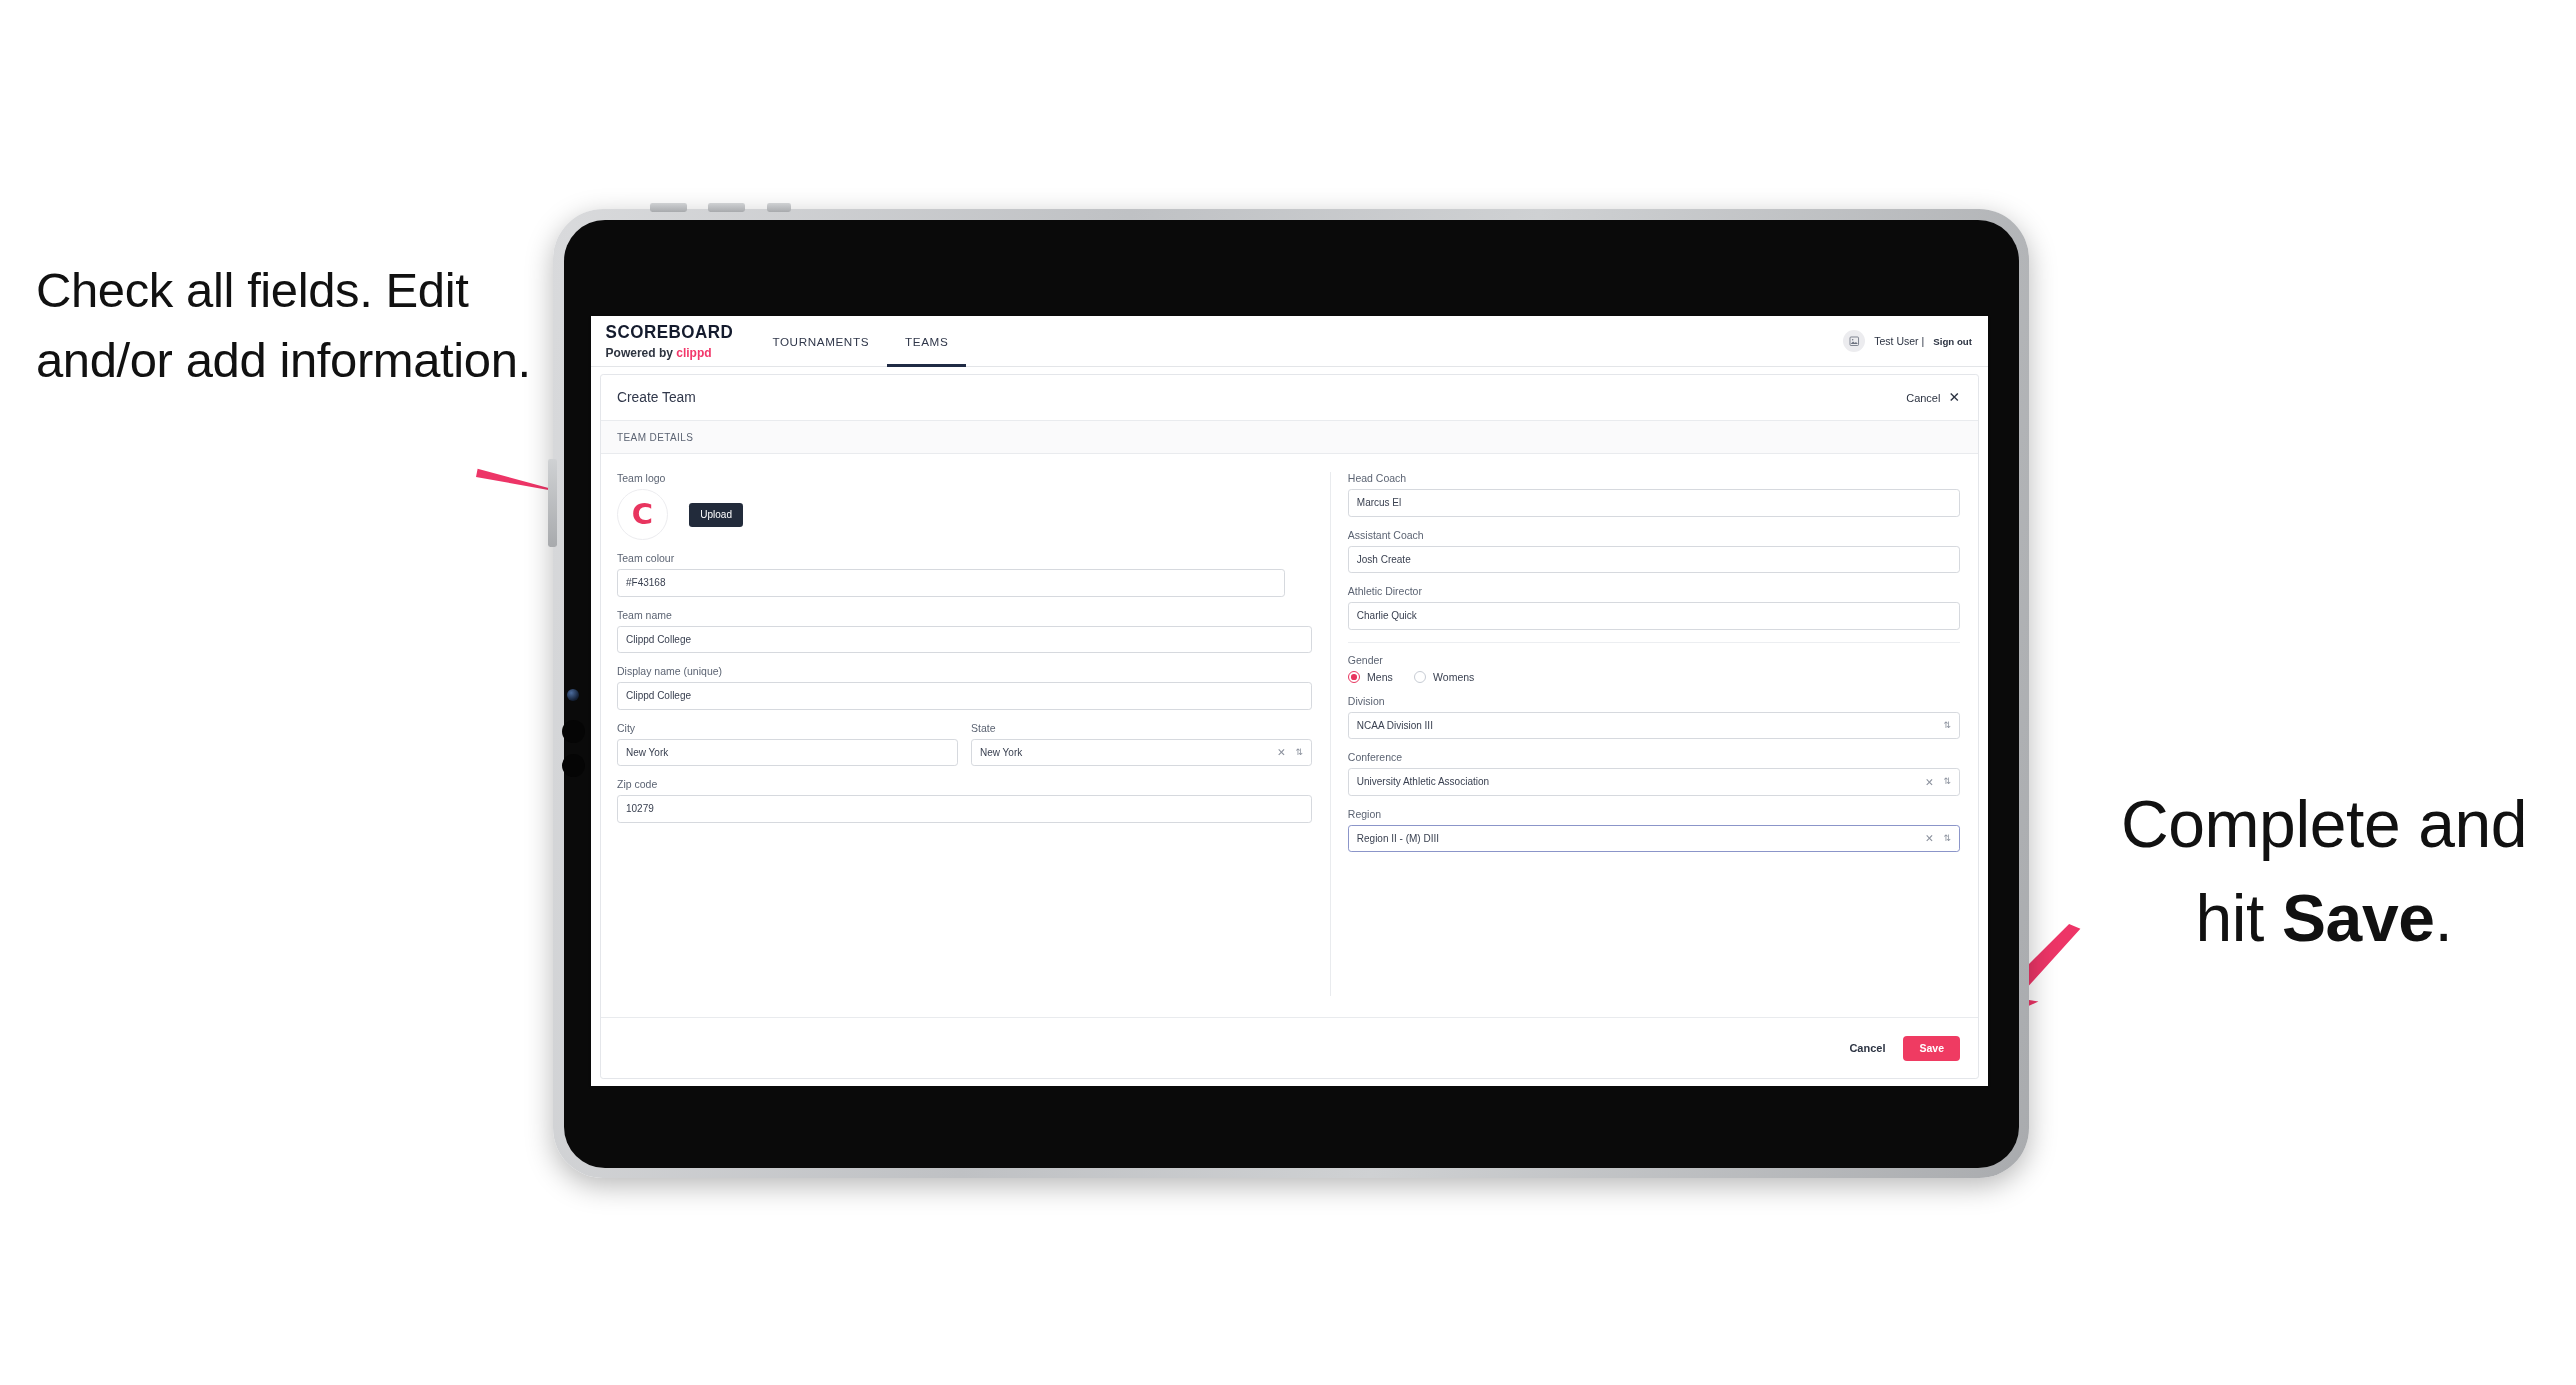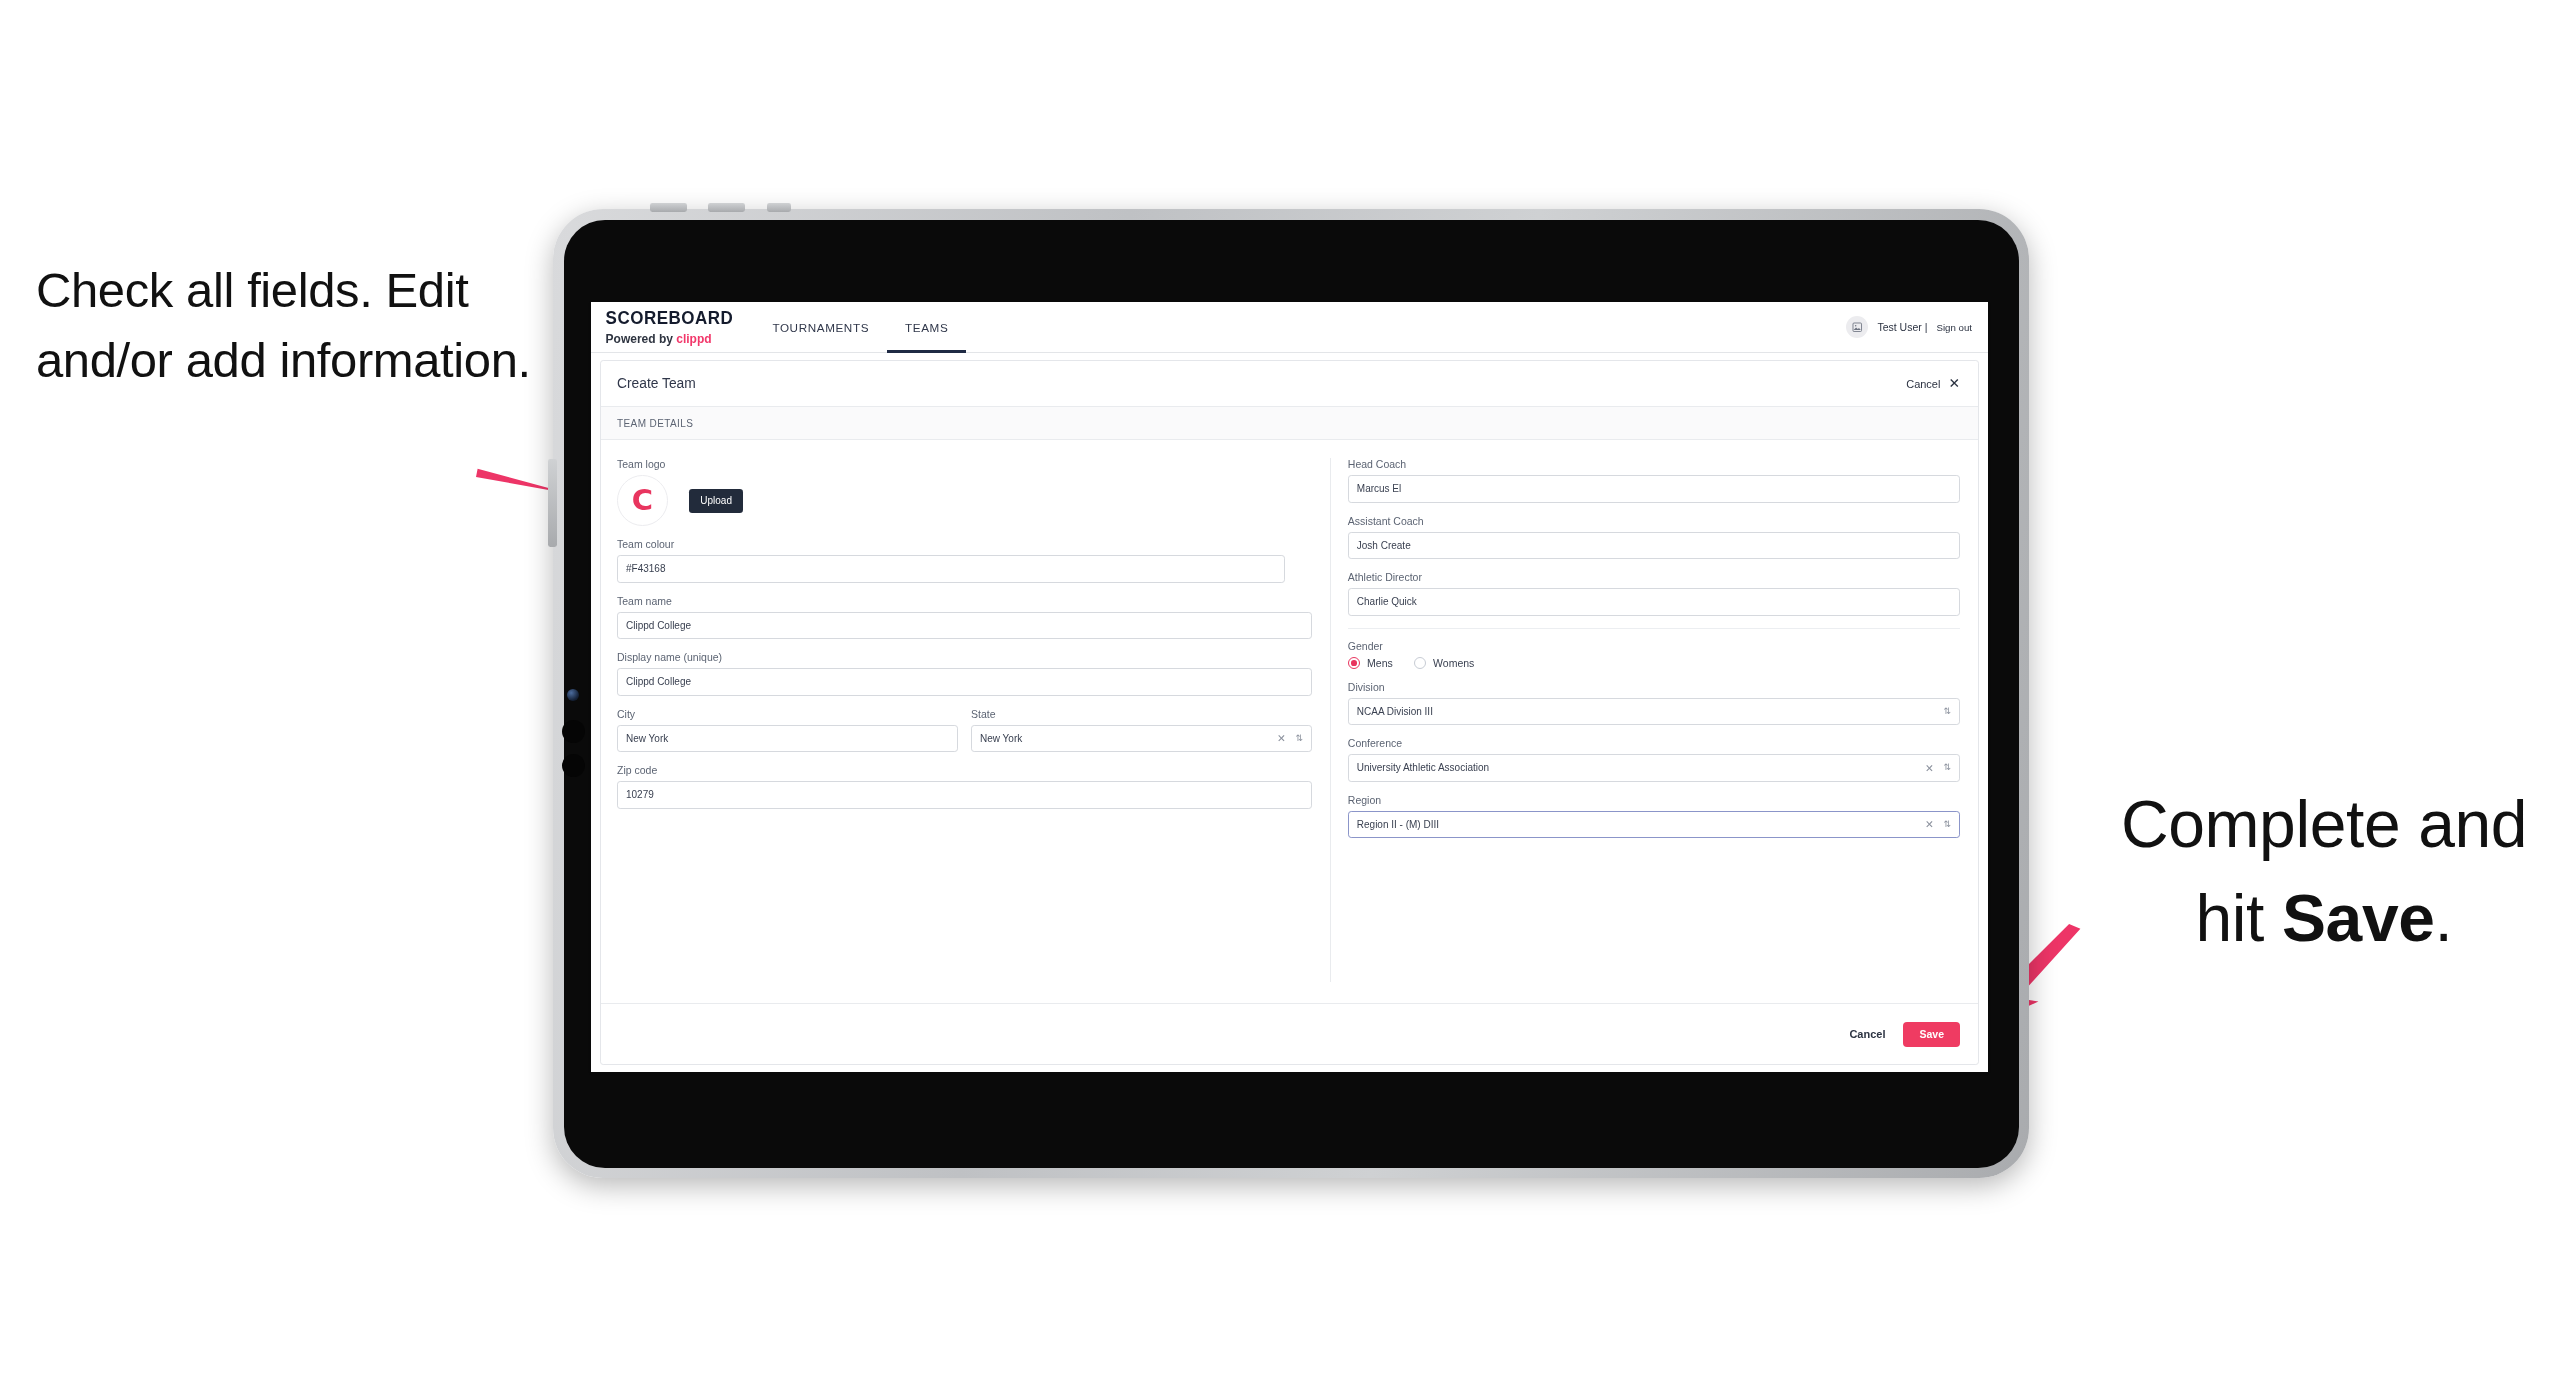--- a/index.html
+++ b/index.html
@@ -59,21 +59,21 @@
 
   .bezel-dot { position: absolute; border-radius: 50%; }
   #cam      { left: 567px; top: 689px;  width: 12px; height: 12px;
               background: radial-gradient(circle at 35% 32%, #4c6c9e 0%, #16233a 65%, #050a12 100%); }
   #dot1     { left: 562px; top: 720px;  width: 23px; height: 23px; background:#050505; }
   #dot2     { left: 562px; top: 754px;  width: 23px; height: 23px; background:#050505; }
 
   
   #app {
     position: absolute;
-    left: 591px; top: 302px;
+    left: 591px; top: 316px;
     width: 1397px; height: 770px;
     background: #ffffff;
     box-shadow: 0 0.8px 3.2px rgba(0,0,0,.12);
   }
 
   
   #appbar {
     height: 50px;
     background:#fff;
     display:flex; align-items:stretch;
@@ -109,21 +109,21 @@
   #appbar-spacer { flex:1; }
   #user-area {
     display:flex; align-items:center; gap:9px; padding-right: 16px;
   }
   #avatar {
     width:22px; height:22px; border-radius:50%;
     background:#ececef; display:flex; align-items:center; justify-content:center;
   }
   #avatar svg { display:block; }
   #user-name { font-size:10.5px; color:#2c3342; }
-  #sign-out  { font-size:9.7px; color:#2c3342; font-weight:400; cursor:pointer; }
+  #sign-out  { font-size:9.7px; color:#2c3342; font-weight:700; cursor:pointer; }
 
   
   #card {
     margin: 7.3px 9px 9px 9px;
     height: 703px;
     border: 0.8px solid #e4e6ea;
     border-radius: 3.2px;
     background:#fff;
     display:flex; flex-direction:column;
     overflow:hidden;

